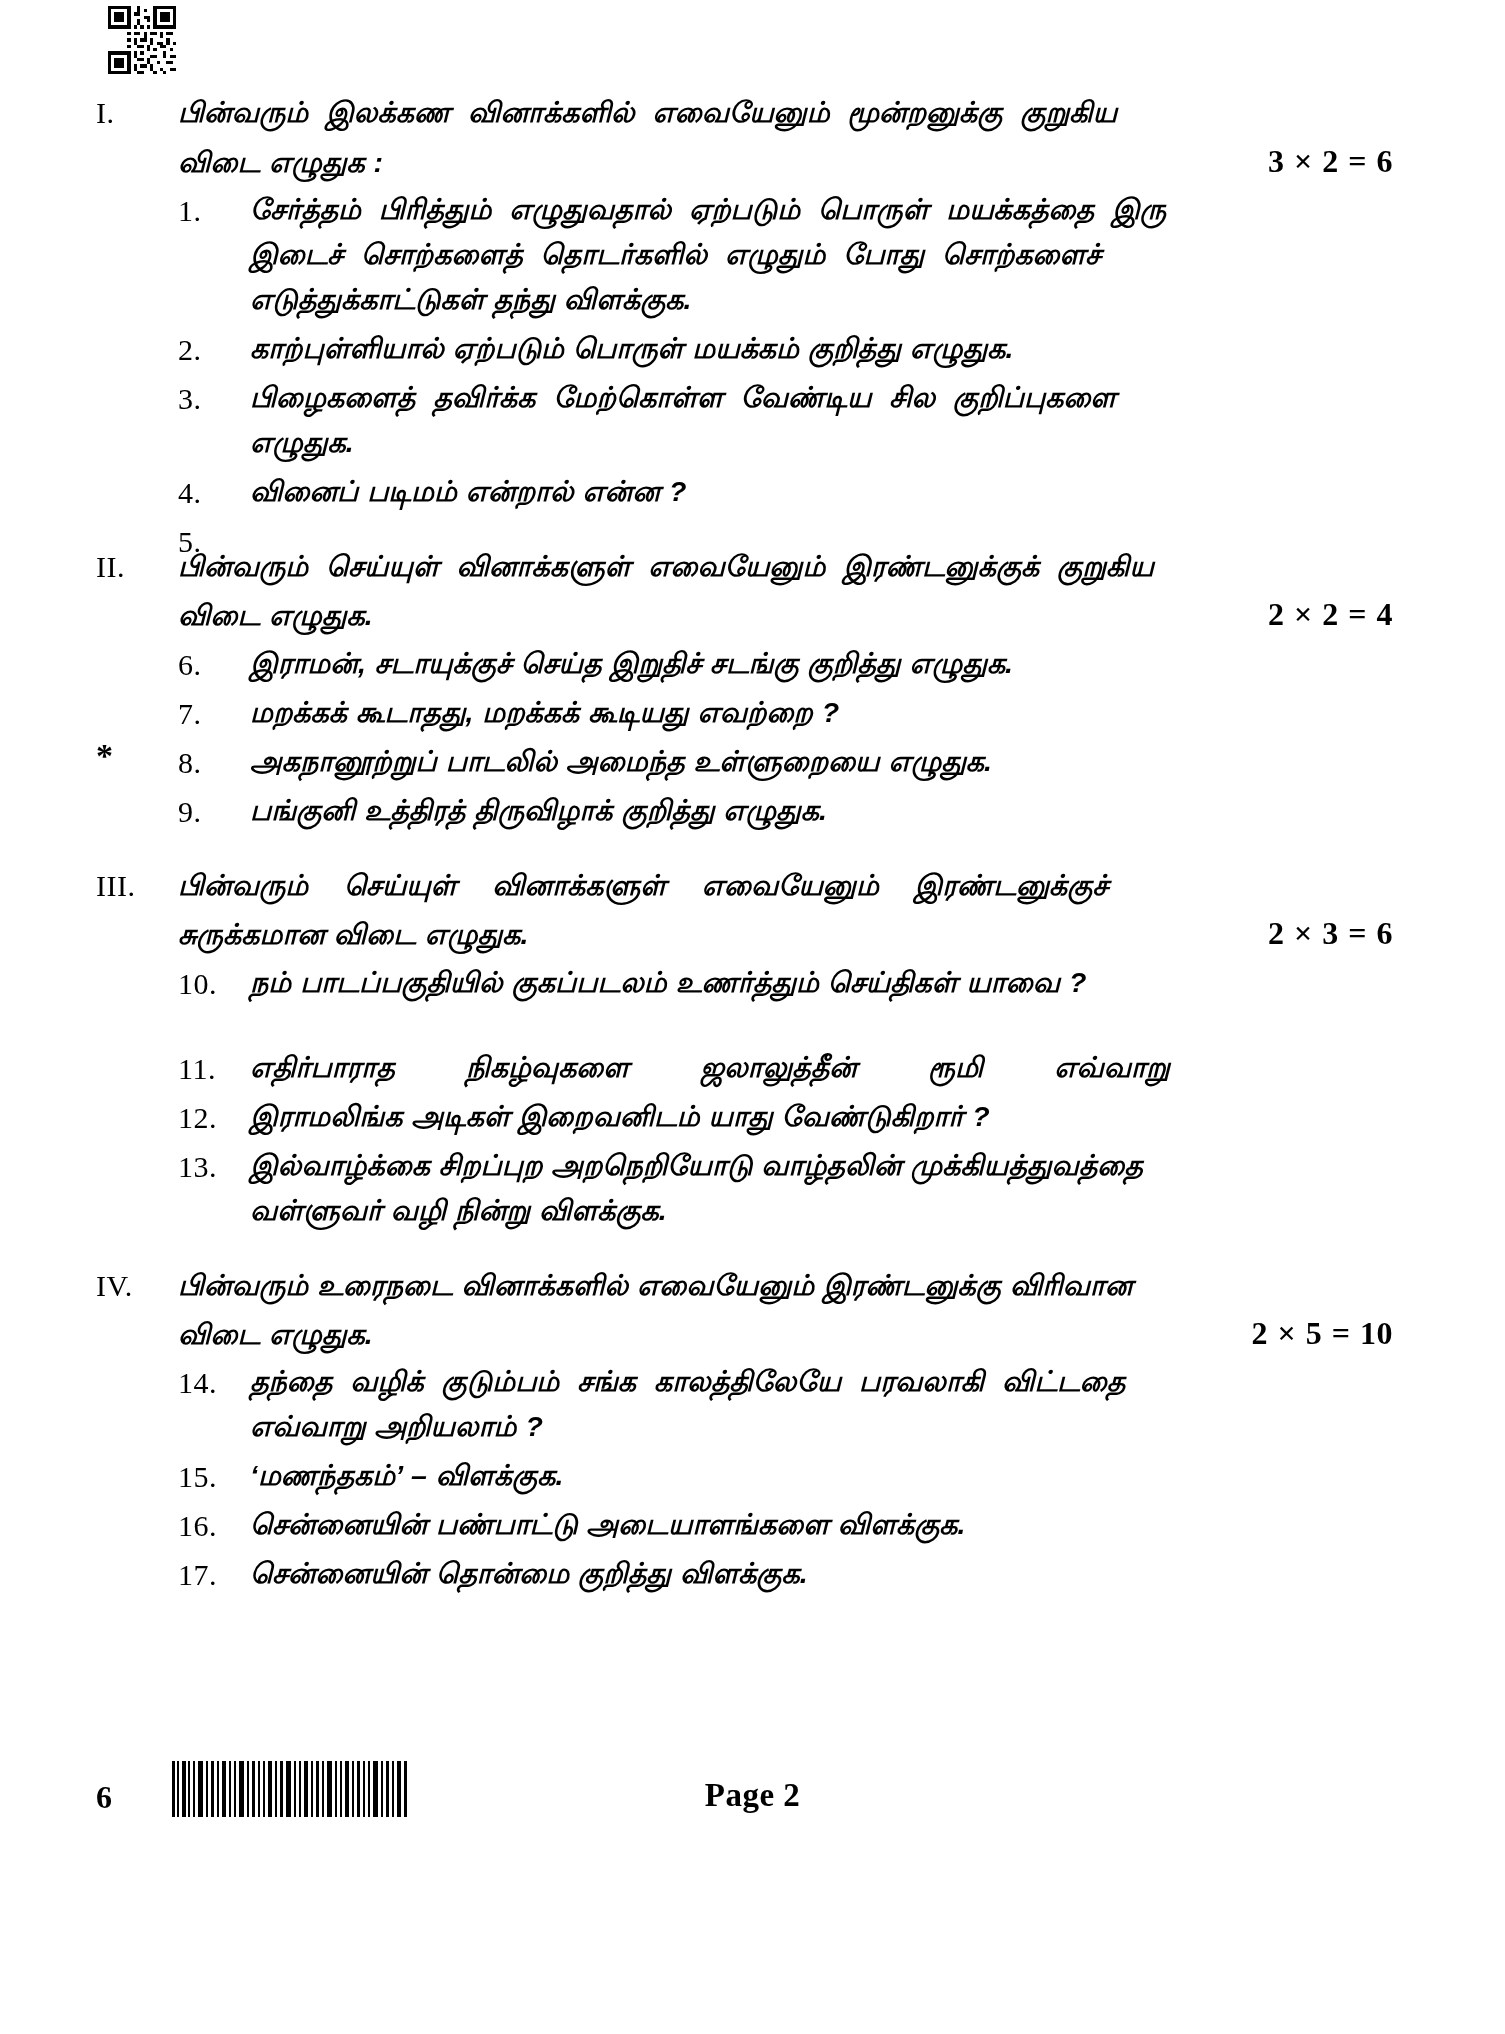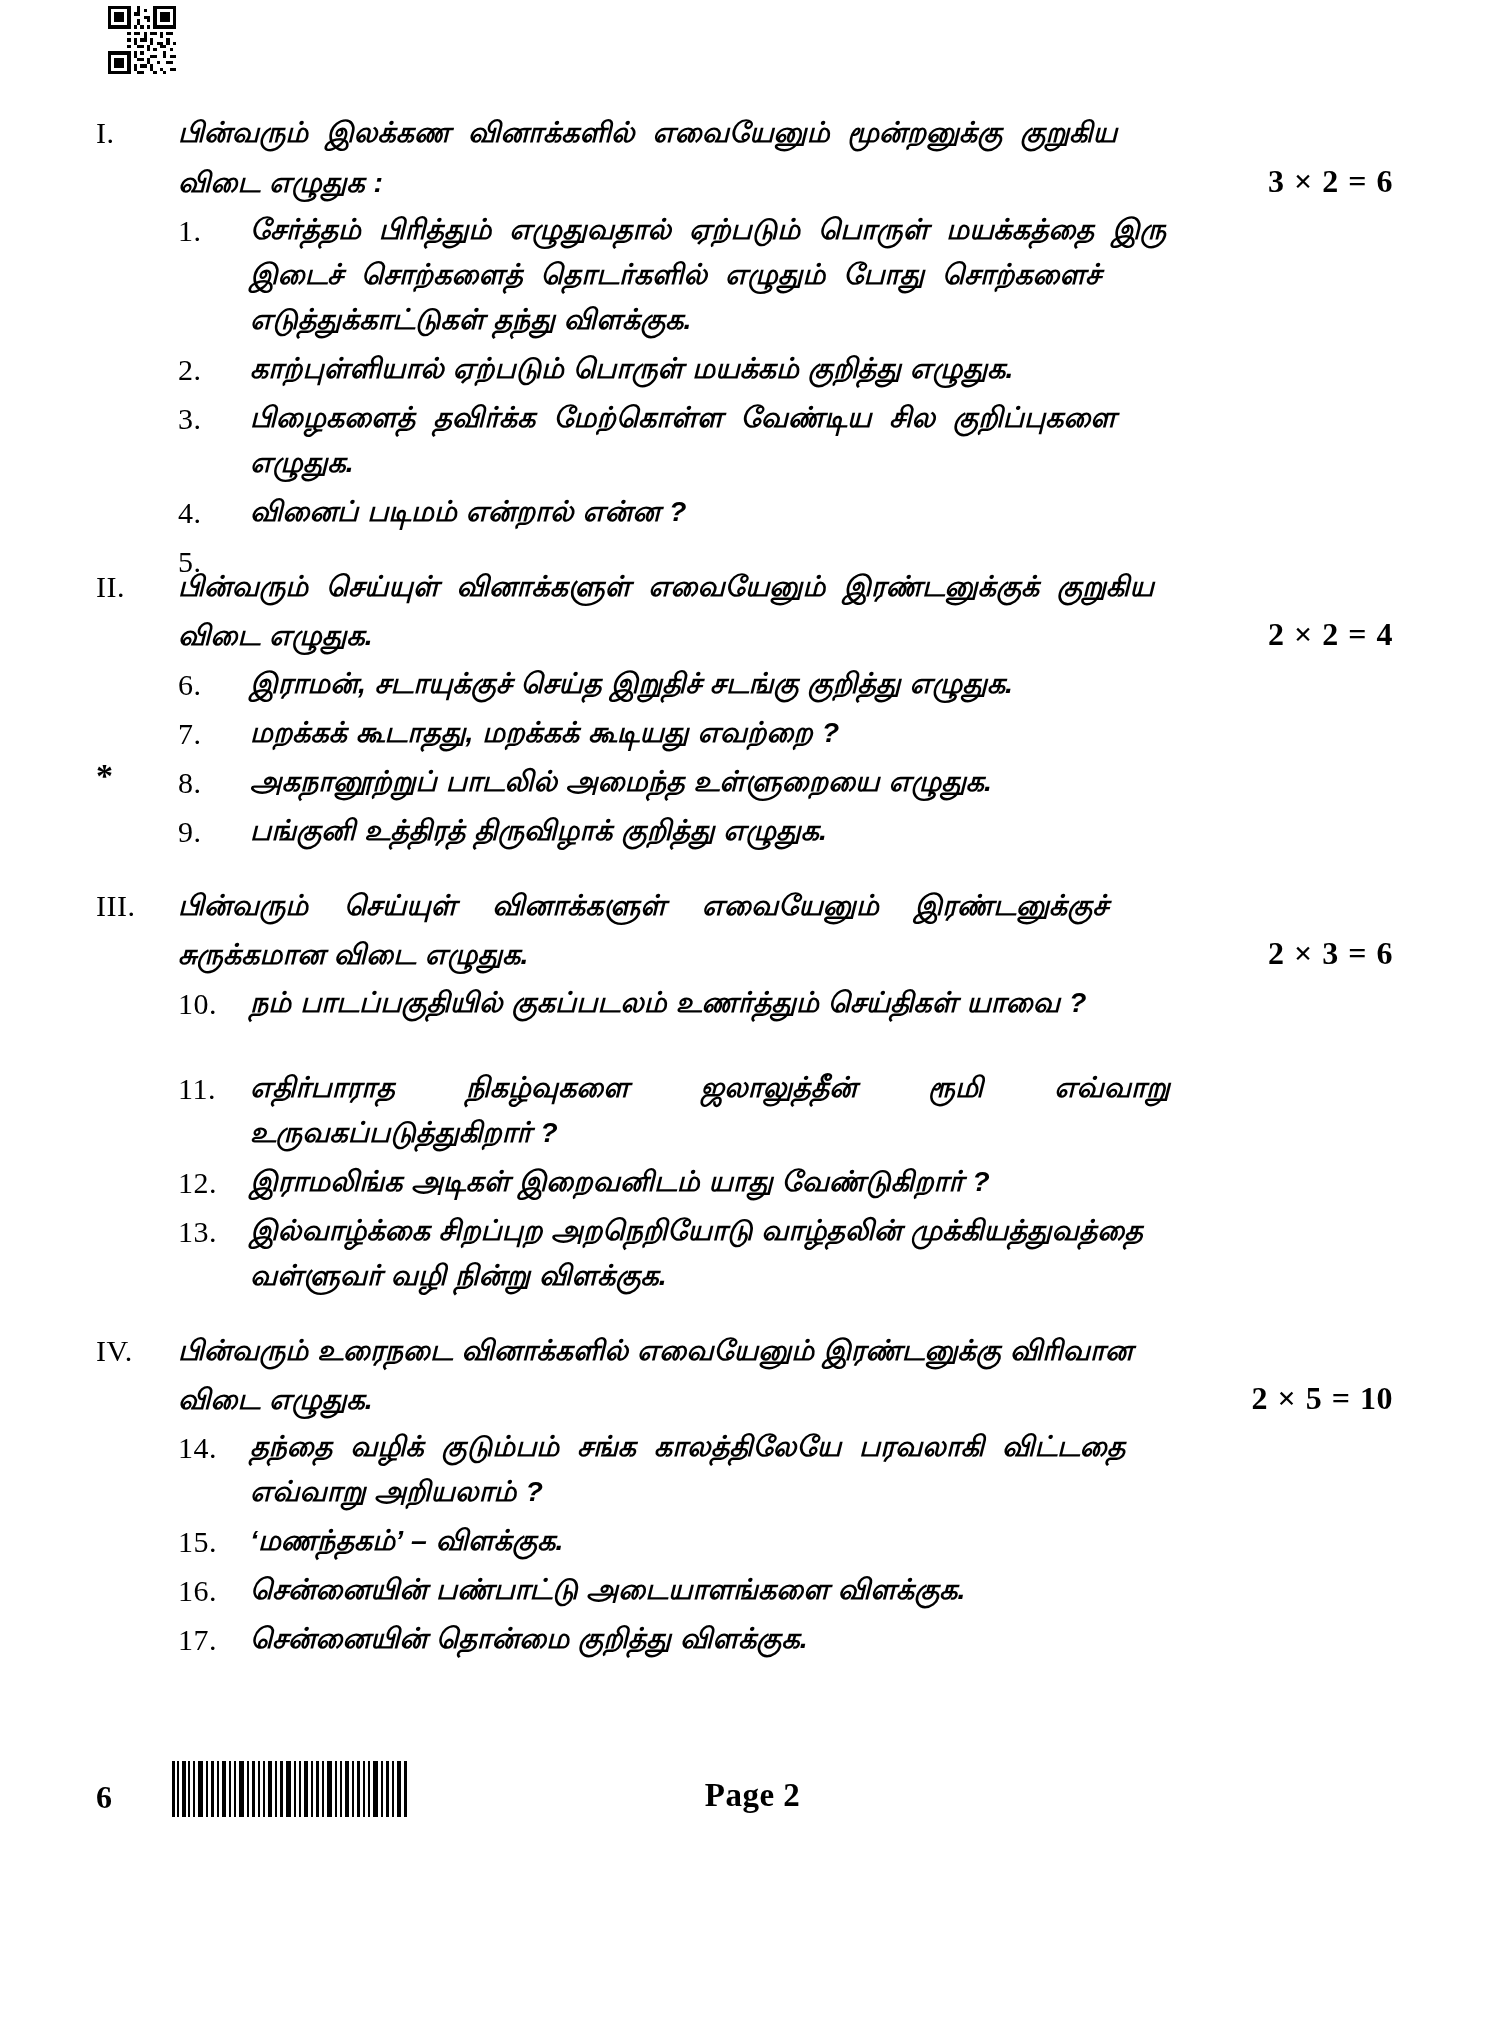--- a/index.html
+++ b/index.html
@@ -62,21 +62,20 @@
   }
   .sec-text {
     font-family: "Liberation Sans", "DejaVu Sans", sans-serif;
     font-style: italic;
     font-weight: bold;
     font-size: 28.5px;
     line-height: 1.60;
     text-align: justify;
     text-justify: inter-word;
     word-spacing: 1px;
-    margin-top: 20px;
   }
   .sec-last-line {
     display: flex;
     align-items: baseline;
     justify-content: space-between;
     width: 100%;
   }
   .marks {
     font-family: "Liberation Serif", "DejaVu Serif", serif;
     font-style: normal;
@@ -342,21 +341,20 @@
           <div class="qitem">
             <div class="q-num">10.</div>
             <div class="q-text">
               <div class="ln" style="white-space: pre-wrap;">நம் பாடப்பகுதியில் குகப்படலம் உணர்த்தும் செய்திகள் யாவை ?</div>
             </div>
           </div>
           <div class="qitem">
             <div class="q-num">11.</div>
             <div class="q-text">
               <div class="ln" style="white-space: pre-wrap; margin-top: 40px;">எதிர்பாராத        நிகழ்வுகளை        ஜலாலுத்தீன்        ரூமி        எவ்வாறு</div>
-              <div class="ln" style="white-space: pre-wrap;">உருவகப்படுத்துகிறார் ?</div>
             </div>
           </div>
           <div class="qitem">
             <div class="q-num">12.</div>
             <div class="q-text">
               <div class="ln" style="white-space: pre-wrap;">இராமலிங்க அடிகள் இறைவனிடம் யாது வேண்டுகிறார் ?</div>
             </div>
           </div>
           <div class="qitem">
             <div class="q-num">13.</div>

